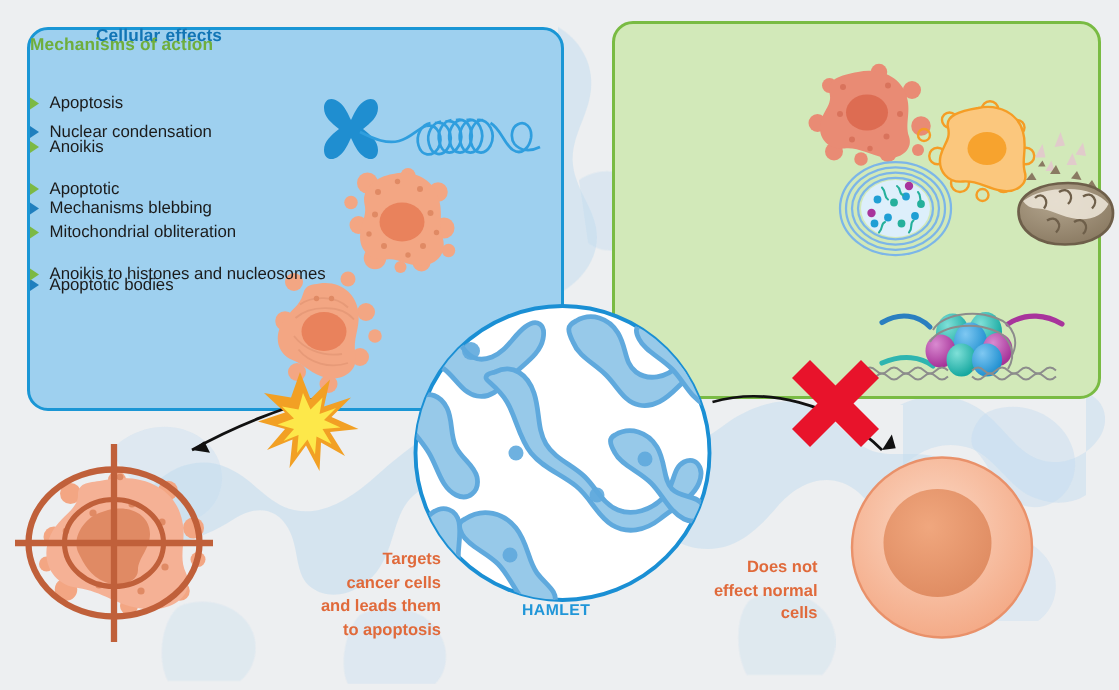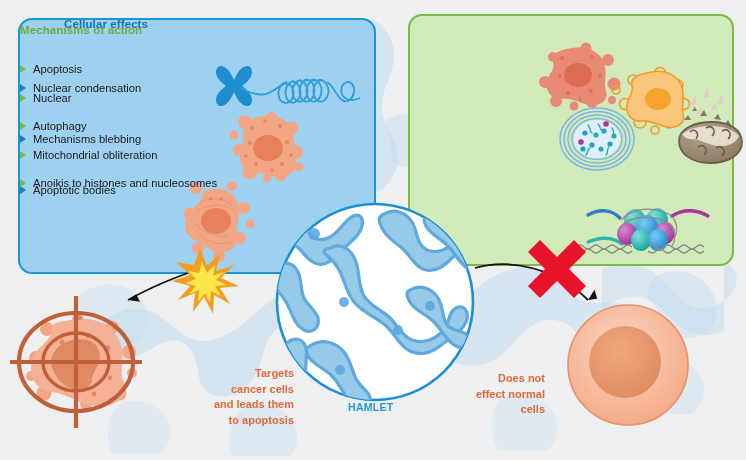--- a/index.html
+++ b/index.html
@@ -528,25 +528,25 @@
   </ul>
 
   <div class="panel-title" id="title-right">Mechanisms of action</div>
   <ul class="bullet-list" id="list-right">
     <li class="bullet-item">
       <span class="tri"></span>
       <span class="bullet-text">Apoptosis</span>
     </li>
     <li class="bullet-item">
       <span class="tri"></span>
-      <span class="bullet-text">Nuclear</span>
-    </li>
-    <li class="bullet-item">
-      <span class="tri"></span>
-      <span class="bullet-text">Autophagy</span>
+      <span class="bullet-text">Anoikis</span>
+    </li>
+    <li class="bullet-item">
+      <span class="tri"></span>
+      <span class="bullet-text">Apoptotic</span>
     </li>
     <li class="bullet-item">
       <span class="tri"></span>
       <span class="bullet-text">Mitochondrial obliteration</span>
     </li>
     <li class="bullet-item">
       <span class="tri"></span>
       <span class="bullet-text">Anoikis to histones and nucleosomes</span>
     </li>
   </ul>

